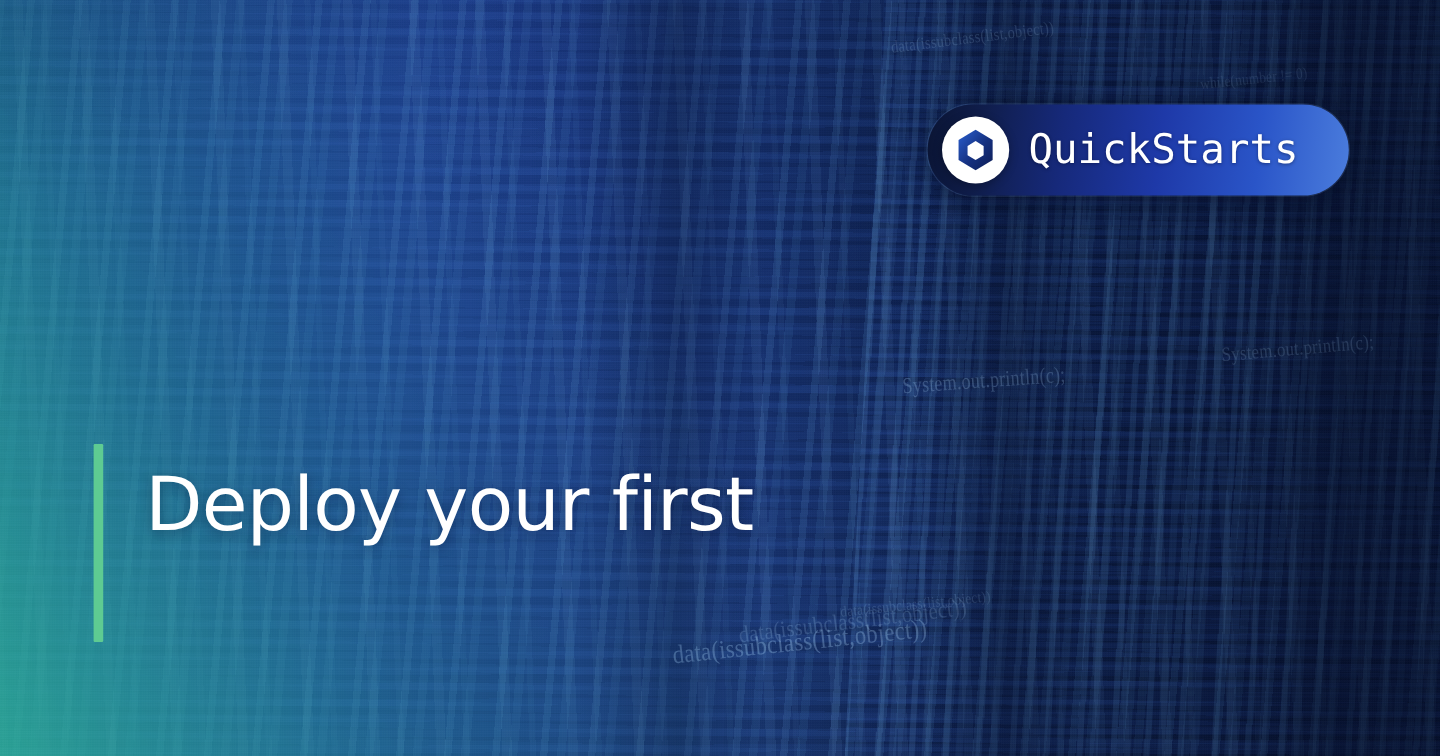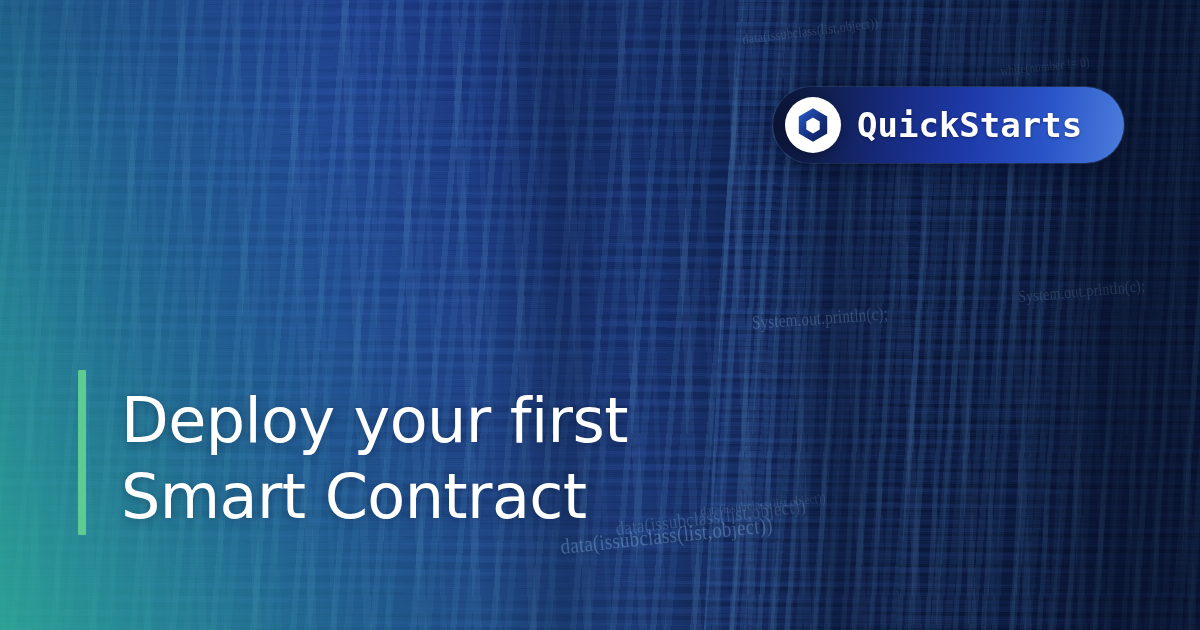--- a/index.html
+++ b/index.html
@@ -236,21 +236,21 @@
     background:#ffffff;
     display:flex; align-items:center; justify-content:center;
     flex:0 0 auto;
     box-shadow:0 2px 8px rgba(0,0,0,.28);
   }
   .badge-logo svg { display:block; }
   .badge-label {
     margin-left:16px;
     font-family:"DejaVu Sans Mono", "Liberation Mono", monospace;
     font-size:34px;
-    font-weight:700;
+    font-weight:400;
     color:#ffffff;
     letter-spacing:0px;
     line-height:1;
     white-space:nowrap;
     text-shadow:0 1px 3px rgba(4,12,38,.45);
   }
 
   
   .accent-bar {
     position:absolute;
@@ -317,16 +317,15 @@
         <path d="M20 3.2 L34.2 11.6 L34.2 28.4 L20 36.8 L5.8 28.4 L5.8 11.6 Z" fill="url(#hexgrad)"></path>
         <path d="M20 12.6 L26.7 16.6 L26.7 24.4 L20 28.4 L13.3 24.4 L13.3 16.6 Z" fill="#ffffff"></path>
       </svg>
     </div>
     <span class="badge-label">QuickStarts</span>
   </div>
 
   <div class="accent-bar"></div>
   <div class="headline">
     <span class="headline-line">Deploy your first</span>
-    <span class="headline-line">Smart Contract</span>
   </div>
 
 </div>
 
 </body></html>

